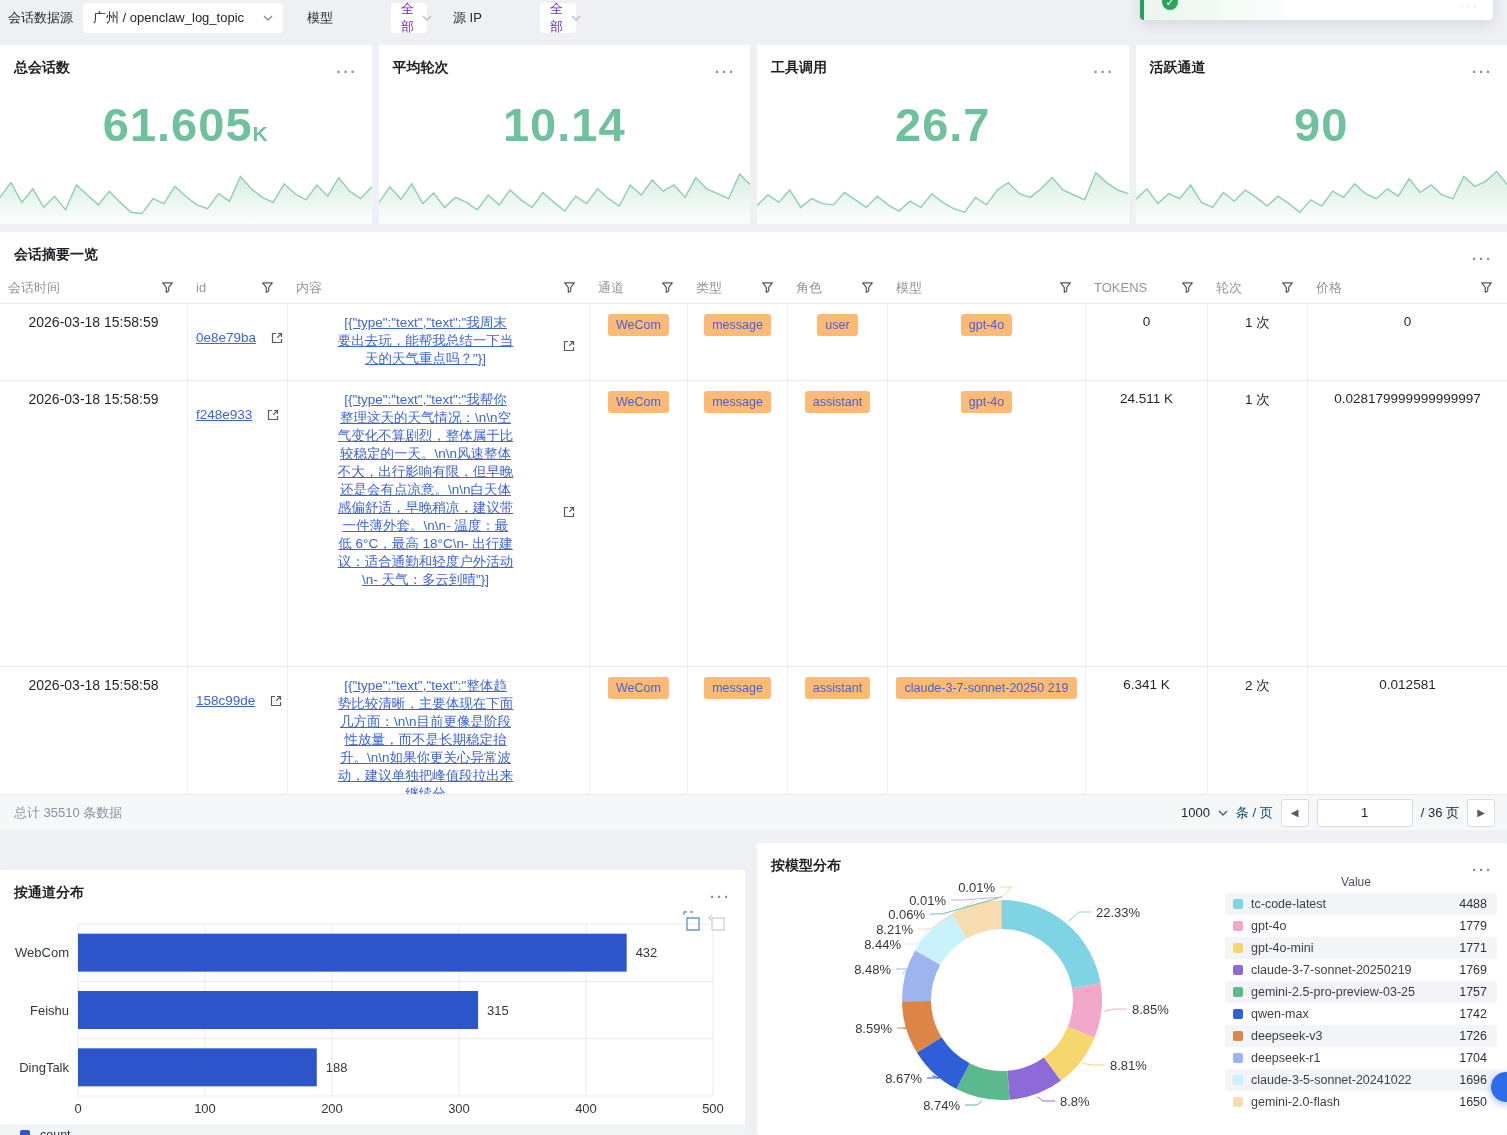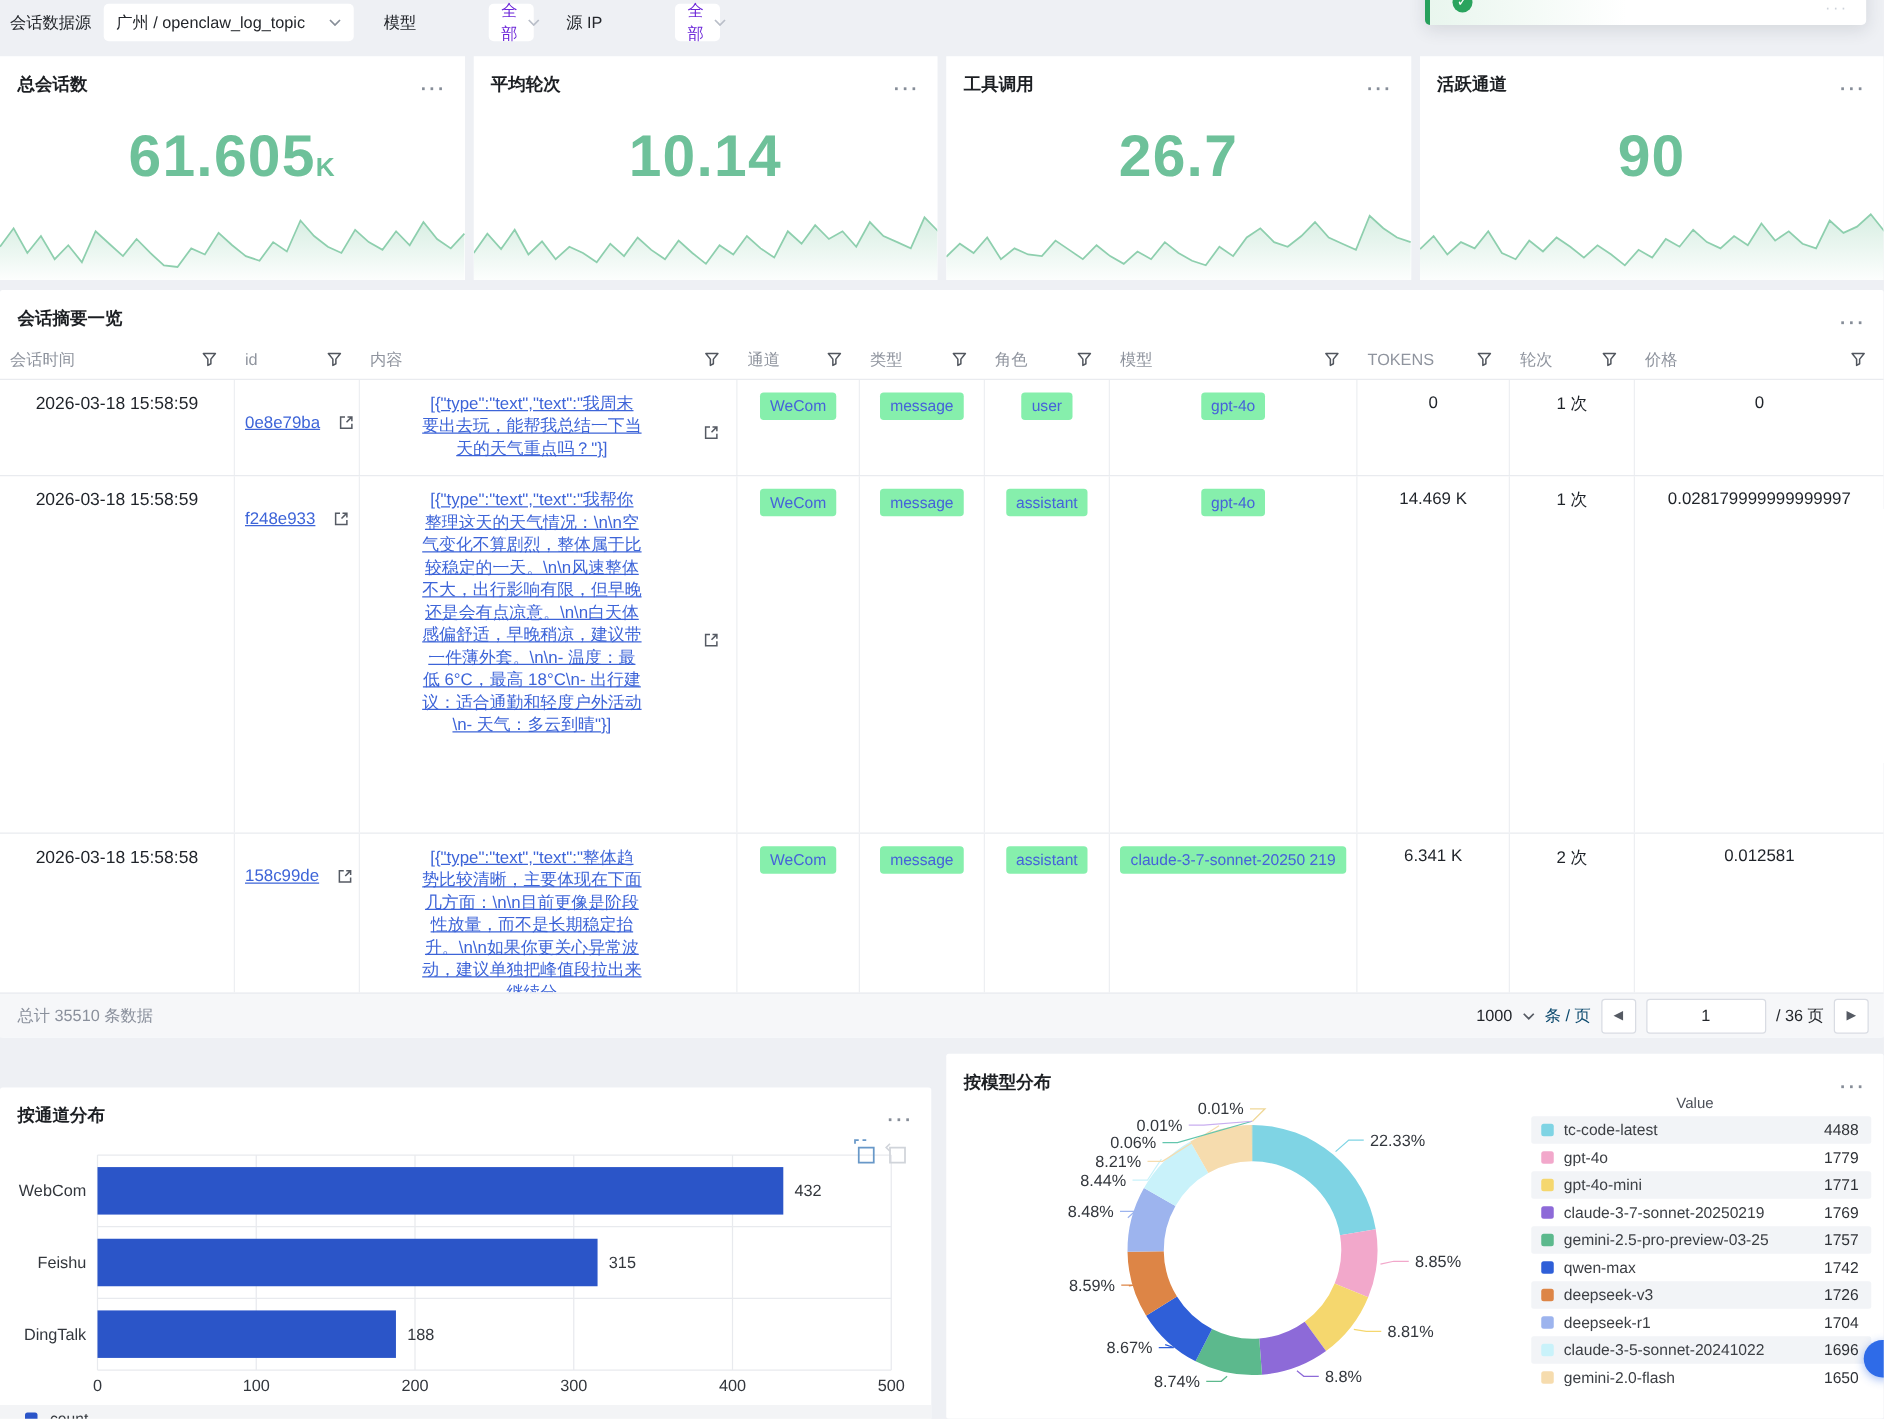--- a/index.html
+++ b/index.html
@@ -42,21 +42,21 @@
   .trow.r1 { height:77px; } .trow.r2 { height:286px; } .trow.r3 { height:190px; }
   .td { padding:10px 8px; font-size:13.5px; color:#1f2329; border-right:1px solid #edeff2; overflow:hidden; }
   .td:last-child { border-right:none; }
   .td.time { font-size:14px; }
   a.cell-link { color:#3d64d8; text-decoration:underline; font-size:13.5px; cursor:pointer; }
   .id-wrap { display:flex; align-items:center; gap:15px;margin-top:16px; }
   .ext { width:12px; height:12px; flex:none; }
   .content-wrap { position:relative; padding-right:26px; }
   .content-link { display:inline-block; width:176px; word-break:break-all; line-height:18px; }
   .content-ext { position:absolute; right:6px; }
-  .tag { display:inline-block; background:#86efac; color:#4662d9; font-size:12.5px;
+  .tag { display:inline-block; background:#fdba74; color:#4662d9; font-size:12.5px;
     line-height:18px; padding:2px 8px; border-radius:3px; max-width:100%; cursor:default; }
   .tfoot { position:absolute; bottom:0; left:0; right:0; height:36px; background:#f6f7f9;
     border-top:1px solid #e9ebef; display:flex; align-items:center; justify-content:space-between;
     padding:0 12px 0 14px; }
   .total-text { color:#8a909c; font-size:13px; }
   .pager { display:flex; align-items:center; gap:8px; font-size:13px; }
   .psize { display:flex; align-items:center; color:#23262b; cursor:pointer; }
   .psize .sfx { color:#0c4a6e; margin-left:8px;text-align:center; }
   .pbtn { width:28px; height:28px; border:1px solid #d9dce3; background:#fff; border-radius:3px;
     display:flex; align-items:center; justify-content:center; cursor:pointer; color:#555a63; font-size:10px; }
@@ -302,21 +302,21 @@
       <div class="td">
           <div class="content-wrap"><a class="cell-link content-link">[{"type":"text","text":"我帮你整理这天的天气情况：\n\n空气变化不算剧烈，整体属于比较稳定的一天。\n\n风速整体不大，出行影响有限，但早晚还是会有点凉意。\n\n白天体感偏舒适，早晚稍凉，建议带一件薄外套。\n\n- 温度：最低 6°C，最高 18°C\n- 出行建议：适合通勤和轻度户外活动\n- 天气：多云到晴"}]</a><svg class="ext content-ext" style="top:115px" viewBox="0 0 12 12">
               <path d="M10.5 7v3.5h-9v-9H5" fill="none" stroke="#555a63" stroke-width="1.2"></path>
               <path d="M7 1.5h3.5V5M10.5 1.5L6.2 5.8" fill="none" stroke="#555a63" stroke-width="1.2"></path>
             </svg></div>
         </div>
       <div class="td"><span class="tag">WeCom</span></div>
       <div class="td"><span class="tag">message</span></div>
       <div class="td"><span class="tag">assistant</span></div>
       <div class="td"><span class="tag">gpt-4o</span></div>
-      <div class="td">14.469 K</div>
+      <div class="td">24.511 K</div>
       <div class="td">1 次</div>
       <div class="td">0.028179999999999997</div>
     </div>
 
     <div class="trow r3">
       <div class="td time">2026-03-18 15:58:58</div>
       <div class="td">
           <span class="id-wrap">
             <a class="cell-link">158c99de</a>
             <svg class="ext" viewBox="0 0 12 12">

